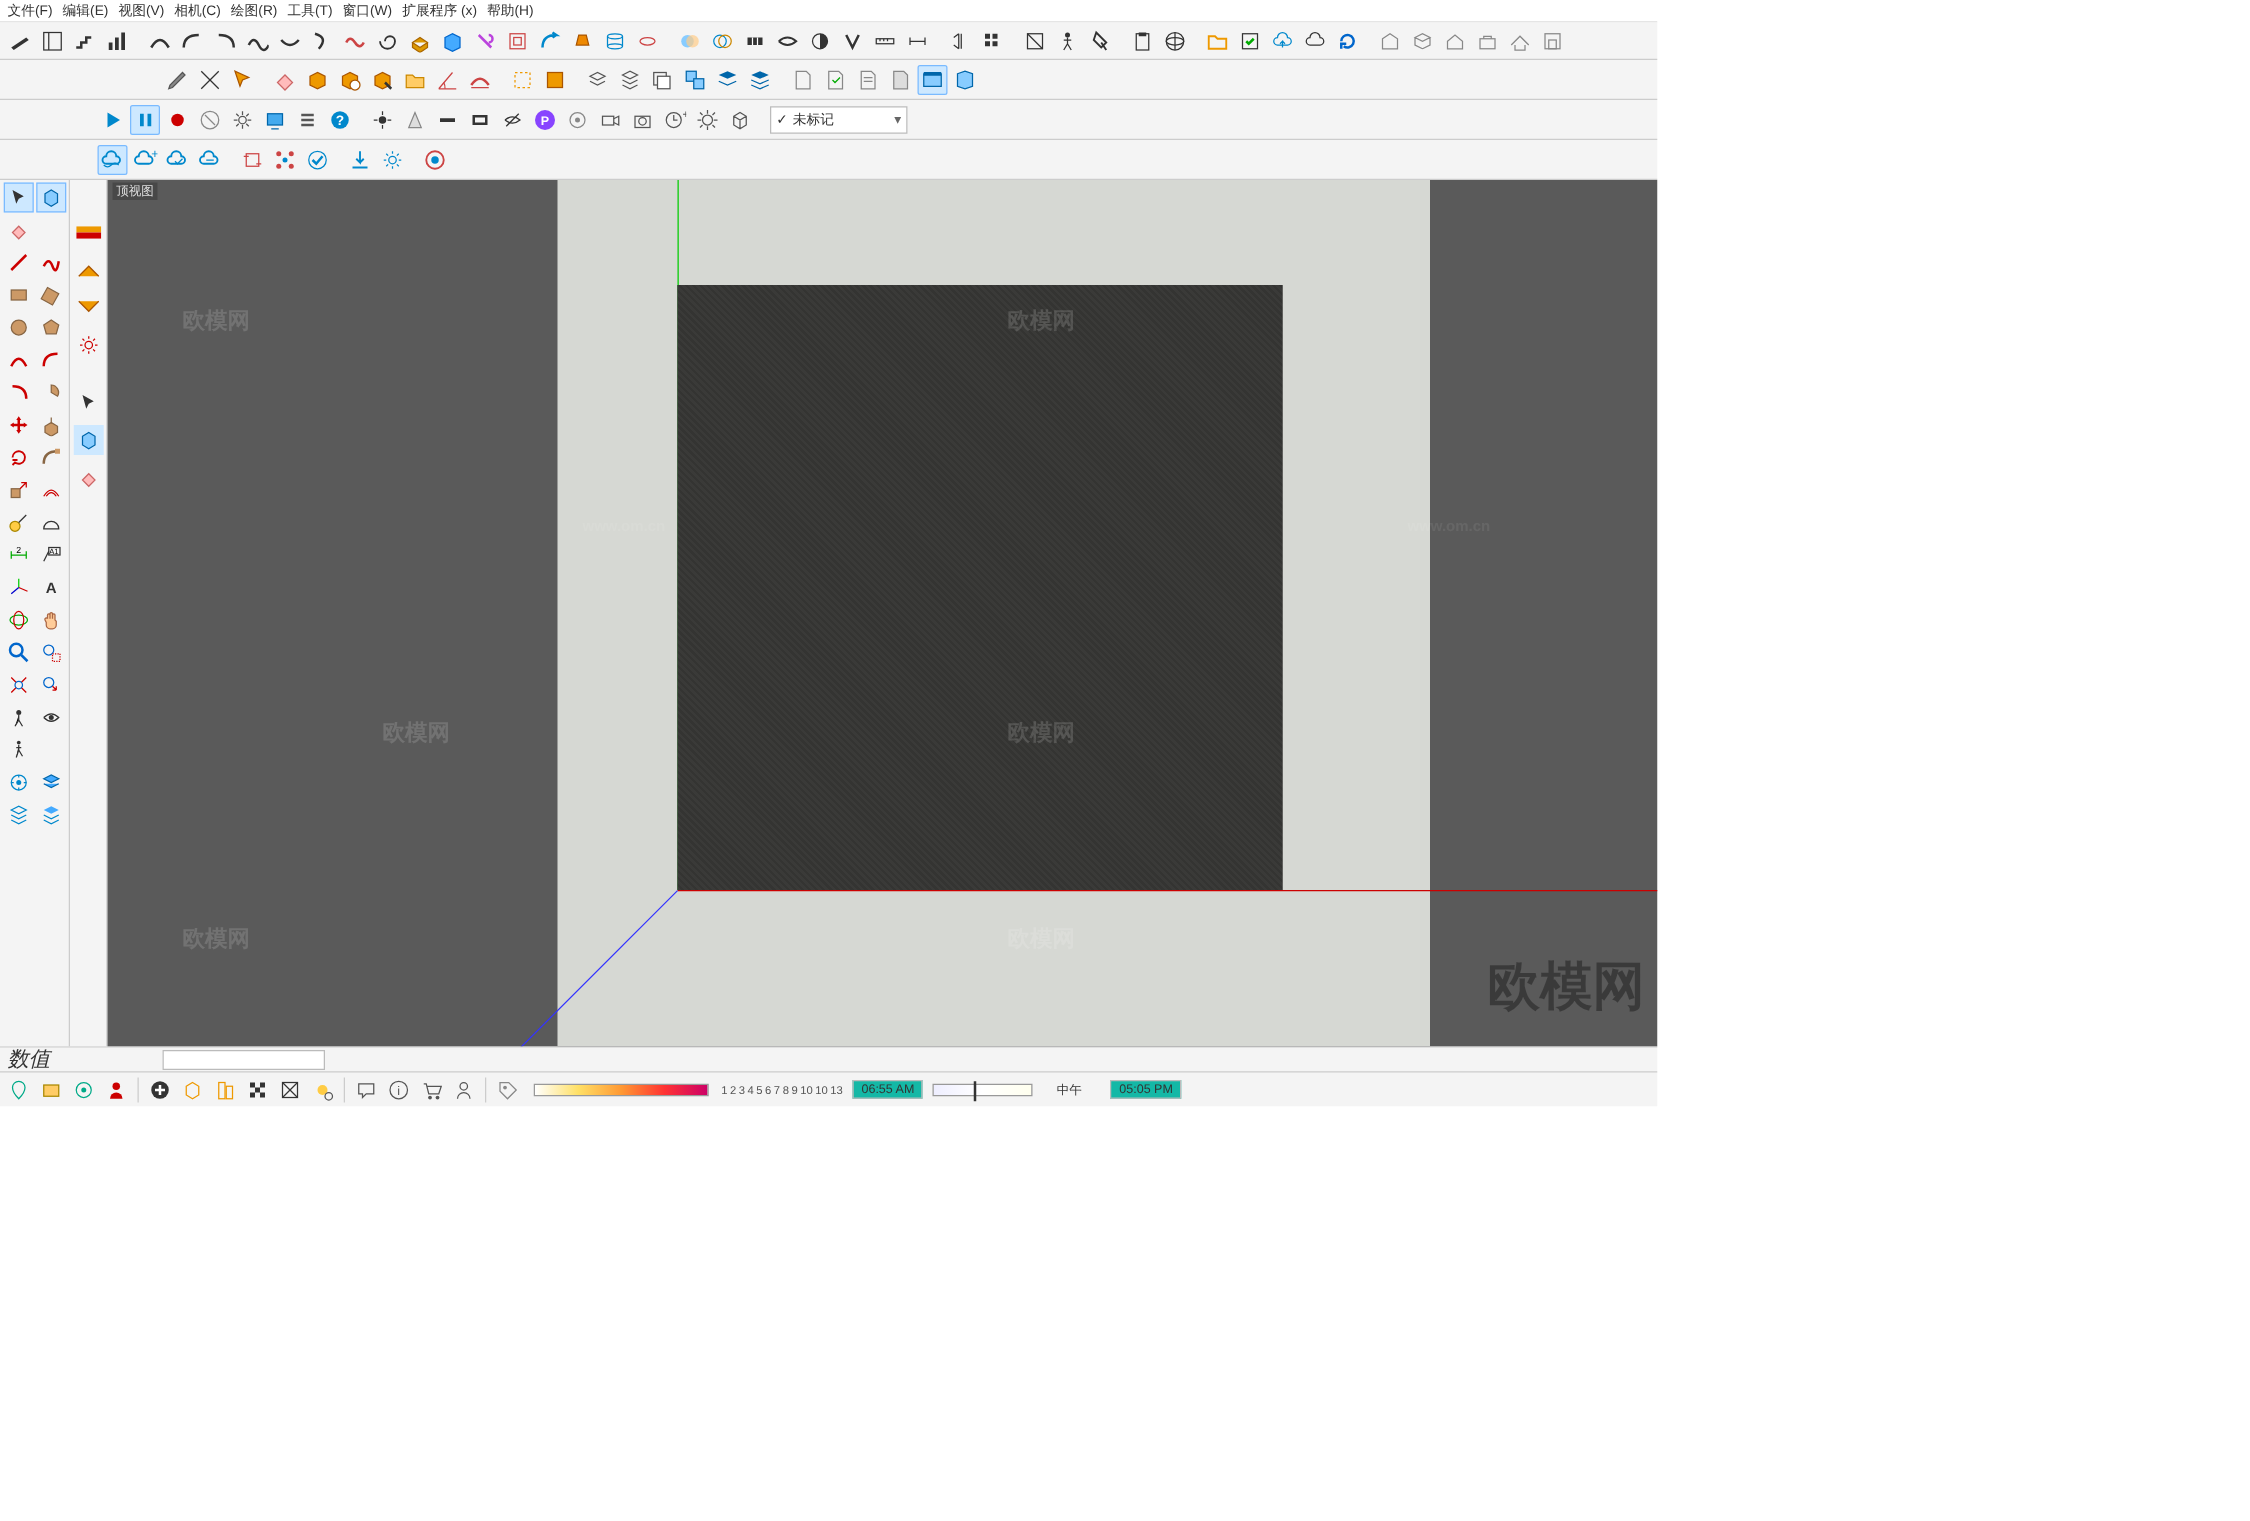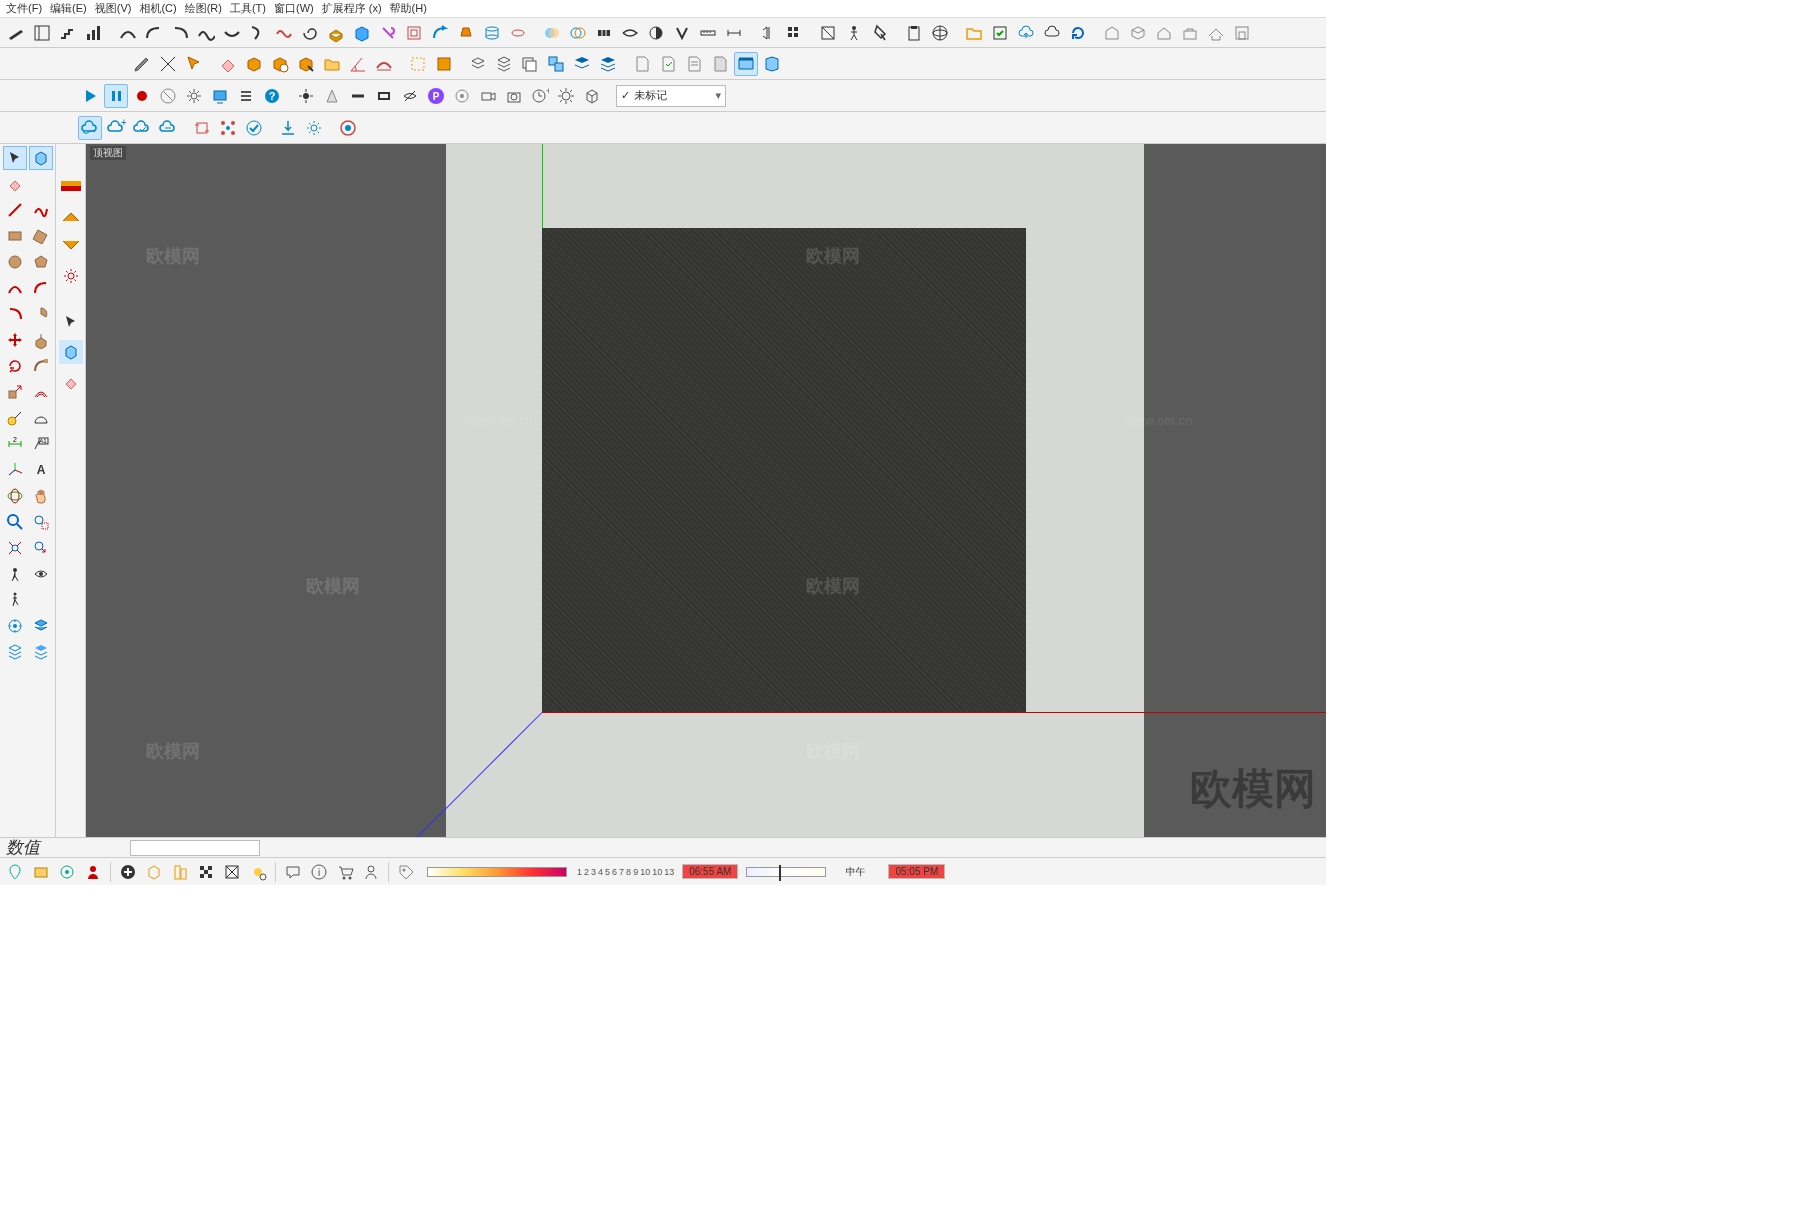--- a/index.html
+++ b/index.html
@@ -32,21 +32,21 @@
 .texture { position:absolute; left:456px; top:84px; width:484px; height:484px; background:#3a3a38; background-image:repeating-linear-gradient(45deg,#3a3a38,#3a3a38 2px,#343432 2px,#343432 4px); }
 .watermark { position:absolute; color:rgba(255,255,255,.15); font-size:18px; font-weight:bold; }
 .bigmark { position:absolute; right:10px; bottom:20px; color:rgba(0,0,0,.35); font-size:42px; font-weight:bold; }
 .statusbar { height:20px; background:#f4f4f4; border-top:1px solid #ccc; display:flex; align-items:center; padding:0 6px; font-size:17px;font-style:italic; }
 .statusbar .valbox { margin-left:90px; border:1px solid #bbb; background:#fff; width:130px; height:16px; }
 .bottombar { height:28px; background:#f4f4f4; border-top:1px solid #ccc; display:flex; align-items:center; padding:0 4px; gap:4px; }
 .bottombar .ico { width:22px; height:22px; display:flex; align-items:center; justify-content:center; }
 .bottombar .bsep { width:1px; height:20px; background:#ccc; margin:0 2px; }
 .gradient-bar { width:140px; height:10px; background:linear-gradient(to right,#fff,#ffe066,#ff9933,#ff3333,#cc0066); border:1px solid #999; margin:0 6px; position:relative; }
 .gradient-labels { display:flex; gap:2px; font-size:9px; color:#555; }
-.timebox { border:1px solid #bbb; background:#ef4444; padding:1px 6px; font-size:10px; margin:0 4px; }
+.timebox { border:1px solid #bbb; background:#14b8a6; padding:1px 6px; font-size:10px; margin:0 4px; }
 svg { display:block; }
 </style>
 </head>
 <body>
 
 <div class="menubar">
   <span>文件(F)</span>
   <span>编辑(E)</span>
   <span>视图(V)</span>
   <span>相机(C)</span>

